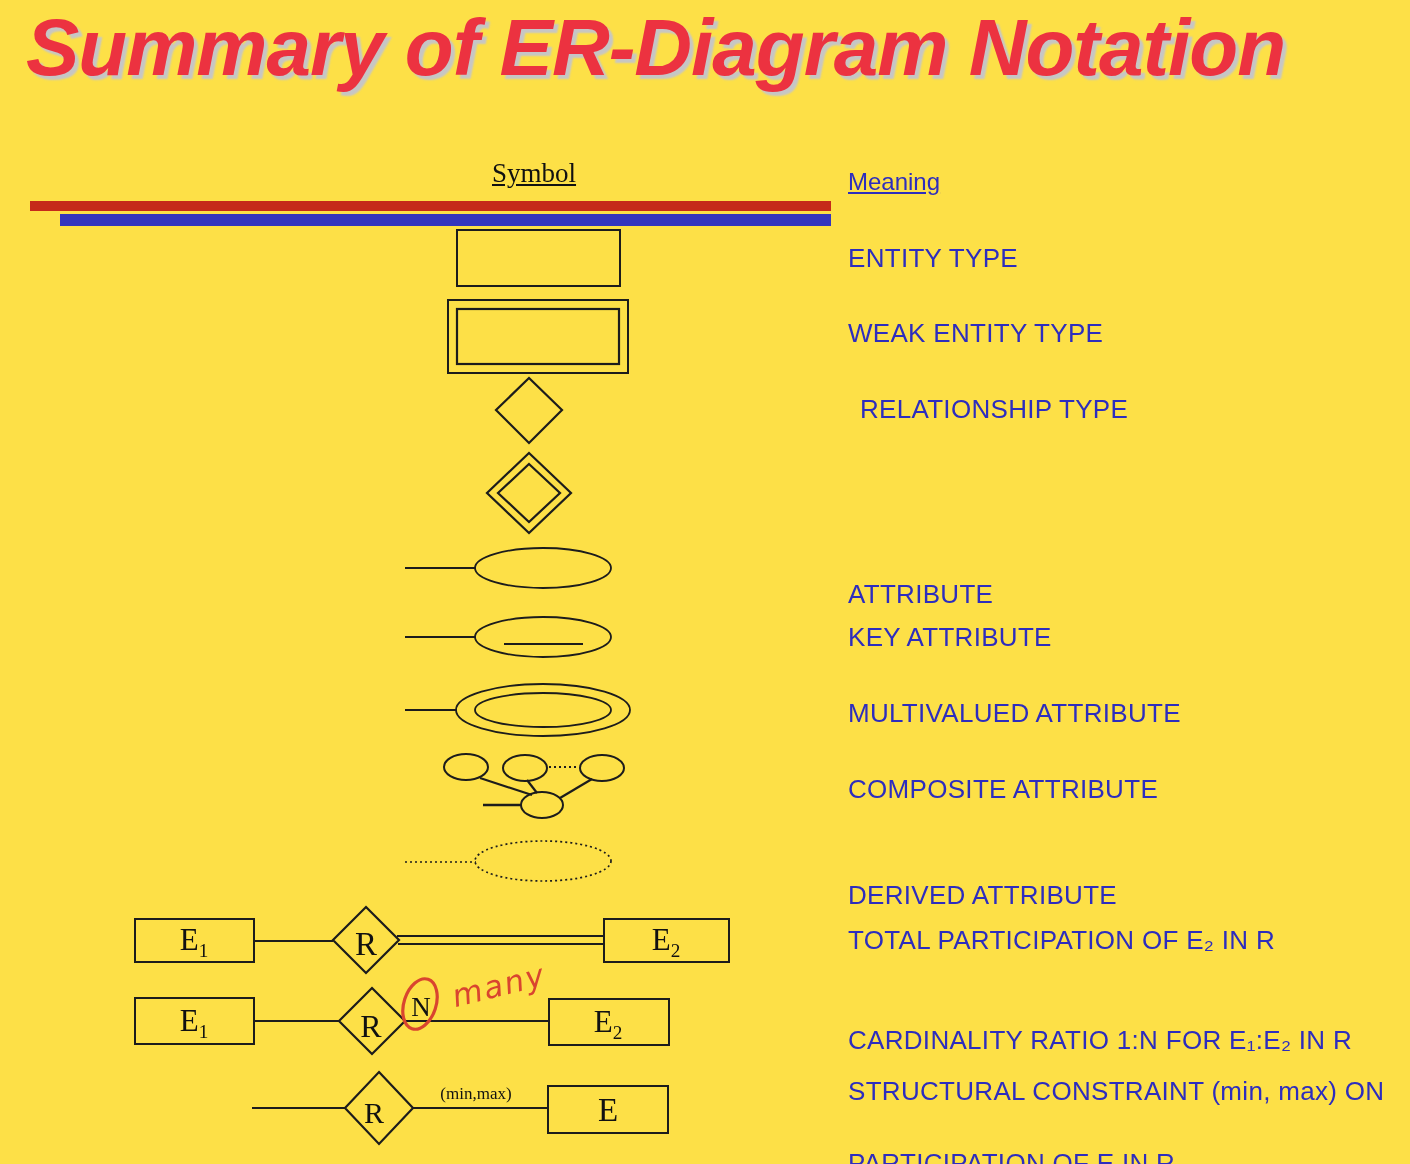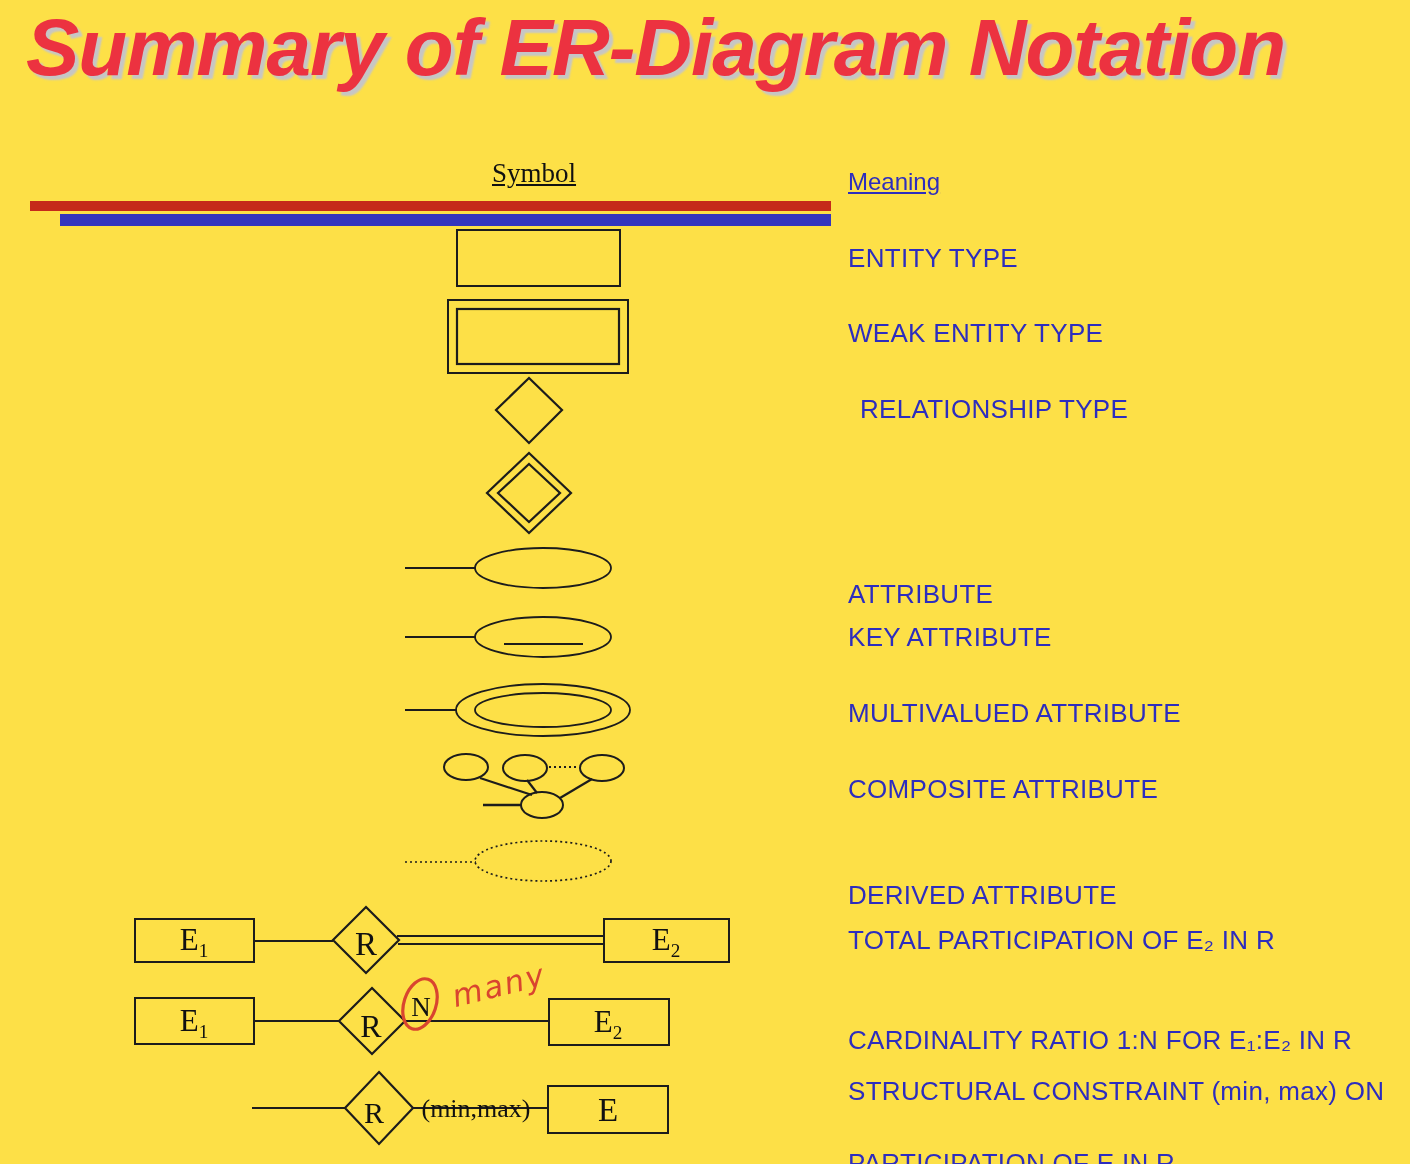--- a/index.html
+++ b/index.html
@@ -126,21 +126,21 @@
   <span class="lbl" style="left:194px;top:940px;font-size:31px;"><span>E</span><sub>1</sub></span>
   <span class="lbl" style="left:366px;top:944px;font-size:33px;">R</span>
   <span class="lbl" style="left:666px;top:940px;font-size:31px;"><span>E</span><sub>2</sub></span>
 
   <span class="lbl" style="left:194px;top:1021px;font-size:31px;"><span>E</span><sub>1</sub></span>
   <span class="lbl" style="left:371px;top:1026px;font-size:32px;">R</span>
   <span class="lbl" style="left:421px;top:1007px;font-size:27px;">N</span>
   <span class="lbl" style="left:608px;top:1022px;font-size:31px;"><span>E</span><sub>2</sub></span>
 
   <span class="lbl" style="left:374px;top:1113px;font-size:30px;">R</span>
-  <span class="lbl" style="left:476px;top:1094px;font-size:26px;margin-top:15px;">(min,max)</span>
+  <span class="lbl" style="left:476px;top:1094px;font-size:17px;">(min,max)</span>
   <span class="lbl" style="left:608px;top:1110px;font-size:33px;">E</span>
 
   <div class="meaning" style="top:243px;">ENTITY TYPE</div>
   <div class="meaning" style="top:318px;">WEAK ENTITY TYPE</div>
   <div class="meaning" style="top:394px;margin-left:12px;">RELATIONSHIP TYPE</div>
   <div class="meaning" style="top:547px;margin-top:32px;">ATTRIBUTE</div>
   <div class="meaning" style="top:622px;">KEY ATTRIBUTE</div>
   <div class="meaning" style="top:698px;text-align:center;">MULTIVALUED ATTRIBUTE</div>
   <div class="meaning" style="top:774px;">COMPOSITE ATTRIBUTE</div>
   <div class="meaning" style="top:849px;margin-top:31px;">DERIVED ATTRIBUTE</div>

